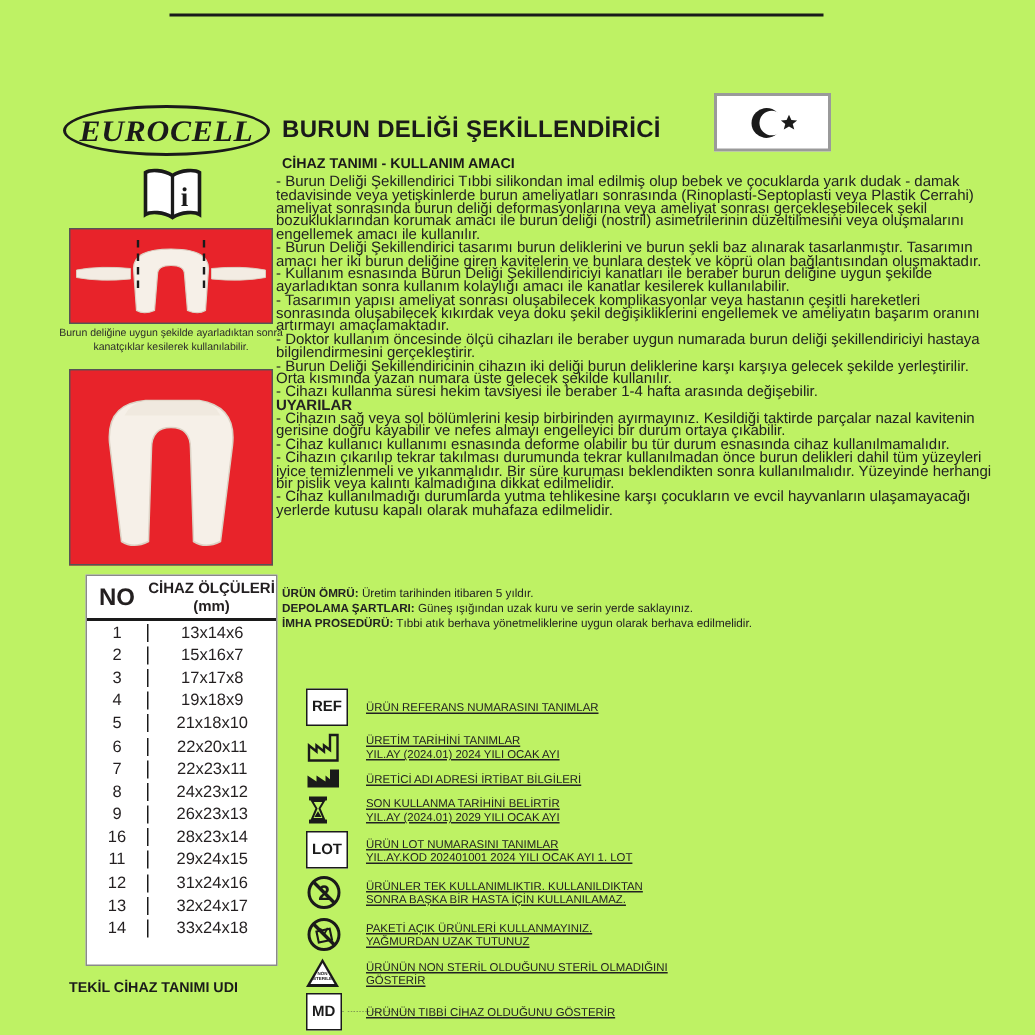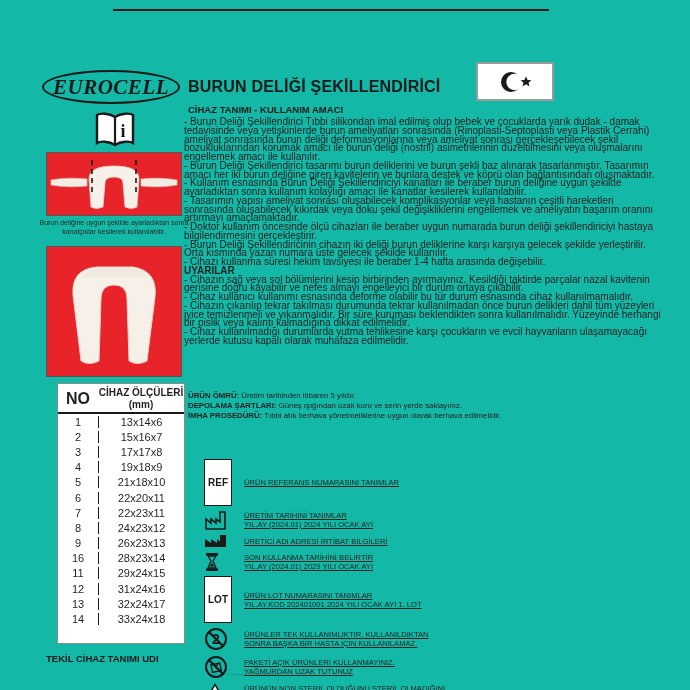--- a/index.html
+++ b/index.html
@@ -1,18 +1,18 @@
 <!DOCTYPE html>
 <html><head>
 <meta charset="utf-8">
 <style>
   * { margin:0; padding:0; box-sizing:border-box; }
   html,body { background:#ffffff; }
   .page {
-    position:relative; width:690px; height:690px; background:#14b8a6;
+    position:relative; width:690px; height:690px; background:#bef264;
     font-family:"Liberation Sans", sans-serif; color:#231f20; overflow:hidden;
   }
   .top-edge { position:absolute; left:113px; top:9px; width:436px; height:2px; background:#1a1a1a; }
 
   
   .logo {
     position:absolute; left:42px; top:70px; width:138px; height:34px;
     border:2.5px solid #1a1a1a; border-radius:50%;
     display:flex; align-items:center; justify-content:center;
   }
@@ -75,21 +75,21 @@
   .sym-title {
     position:absolute; left:188px; top:441px; width:400px; text-align:center;
     font-size:13.5px; font-weight:bold; color:#1a1a1a;
   }
   .symbols { position:absolute; left:204px; top:459px; width:420px; display:flex; flex-direction:column; }
   .sym-row { display:flex; align-items:center; margin-bottom:4px; }
   .sym-icon { width:34px; min-width:34px; display:flex; justify-content:flex-start; align-items:center; }
   .sym-text { font-size:7.6px; line-height:9px; color:#222; white-space:pre-line; padding-left:6px;text-decoration:underline; }
   .ref-box, .lot-box, .md-box, .mr-box {
     border:1.8px solid #1a1a1a; font-weight:bold; font-size:10px; color:#1a1a1a;
-    padding:17px 3px; line-height:11px; background:#fff;
+    padding:6px 3px; line-height:11px; background:#fff;
   }
   .tri {
     width:0; height:0; position:relative;
     border-left:11px solid transparent; border-right:11px solid transparent;
     border-bottom:19px solid #1a1a1a;
   }
   .tri::after {
     content:""; position:absolute; left:-8px; top:3.2px; width:0; height:0;
     border-left:8px solid transparent; border-right:8px solid transparent;
     border-bottom:14px solid #fff;

